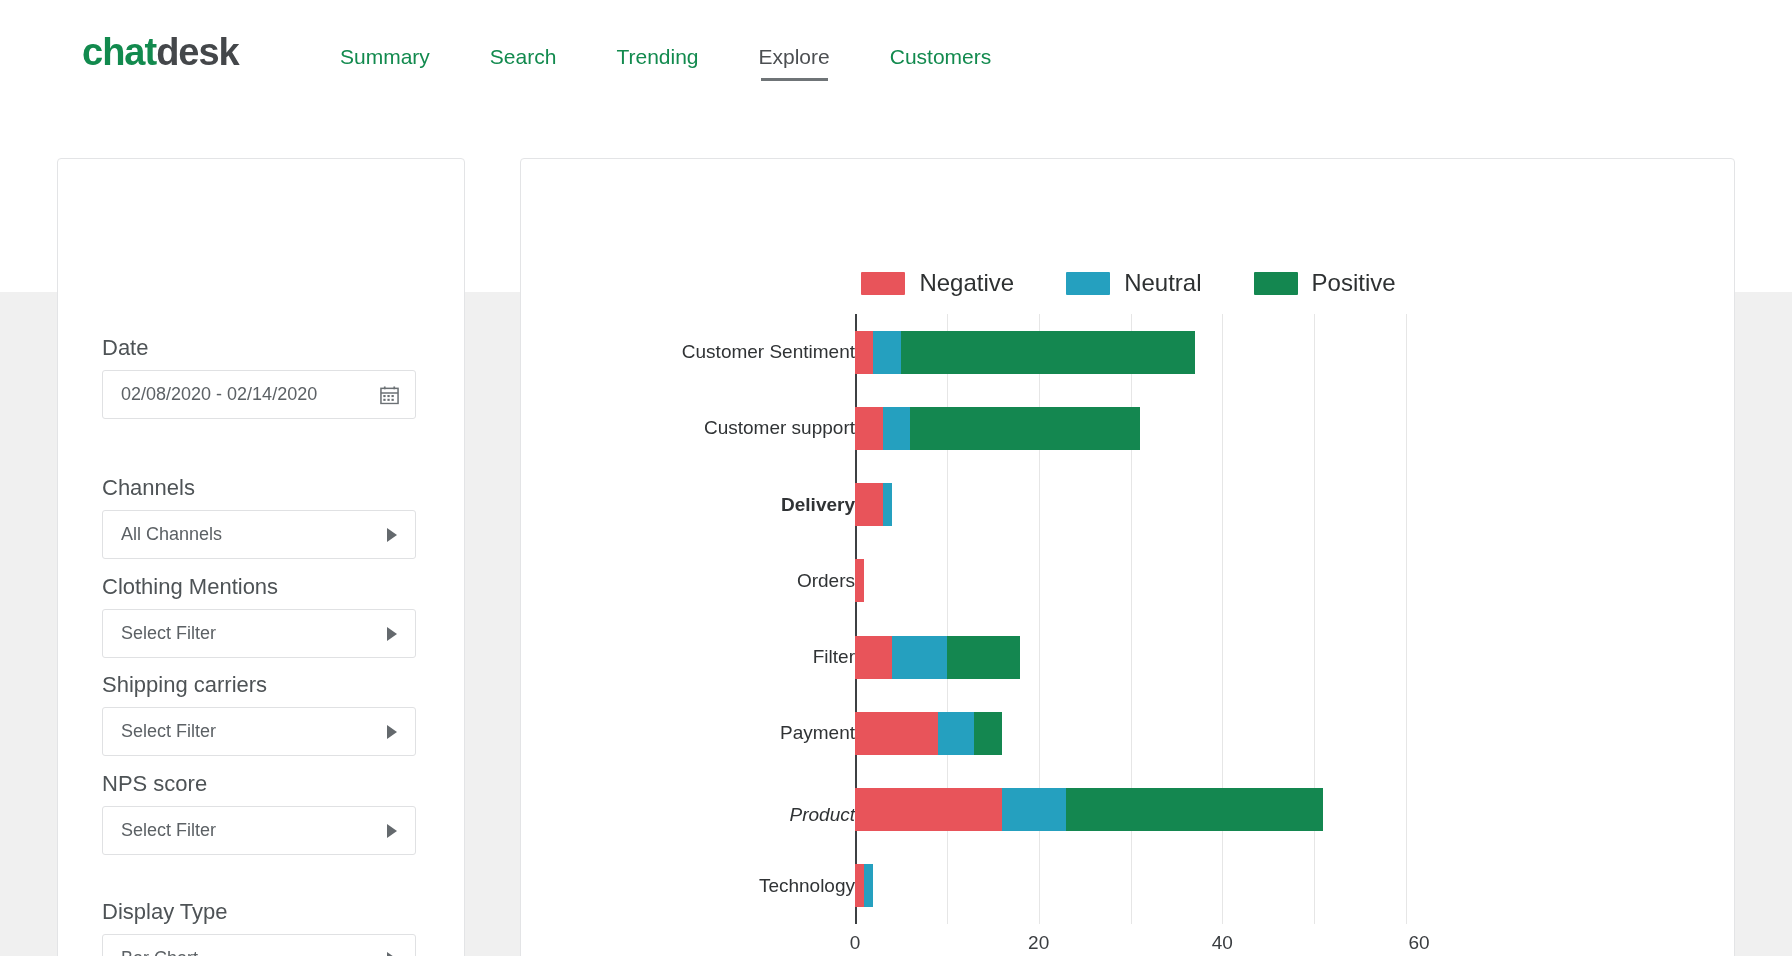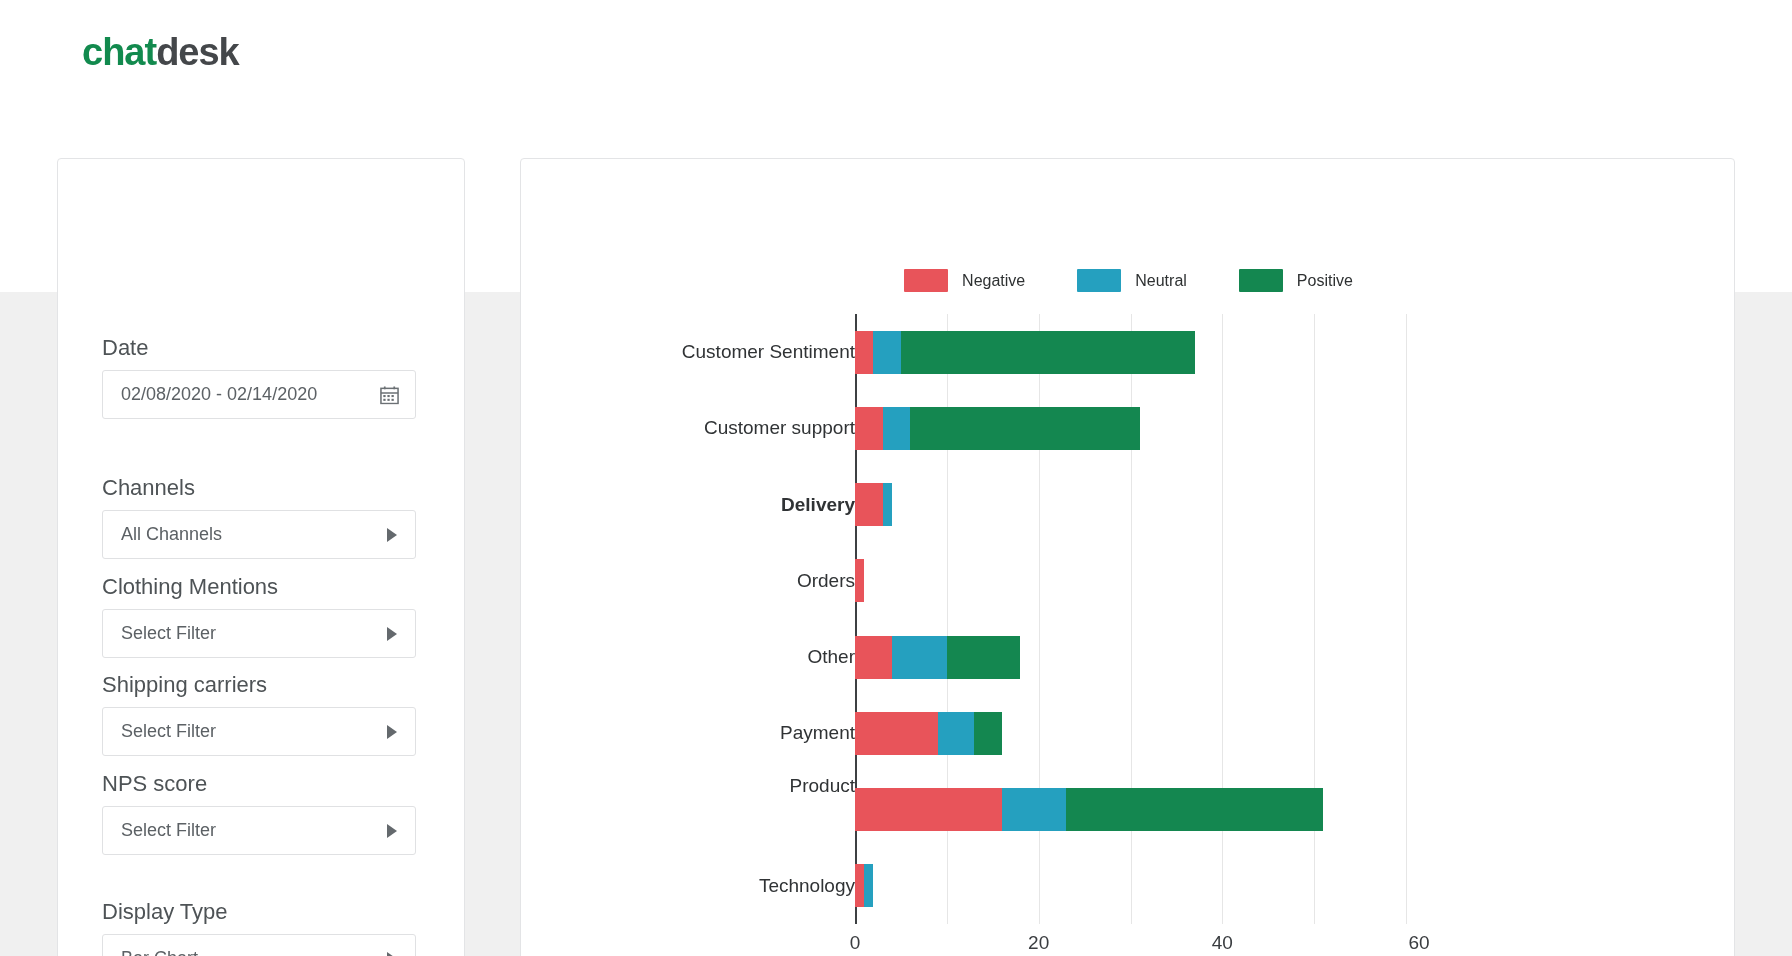--- a/index.html
+++ b/index.html
@@ -77,21 +77,21 @@
     background: #ffffff; border: 1px solid #e3e4e6; border-radius: 4px;
     z-index: 6; overflow: hidden;
   }
 
   .legend {
     position: absolute; left: 0; top: 110px; width: 1215px;
     display: flex; justify-content: center; align-items: center;
   }
   .legend-item { display: flex; align-items: center; margin: 0 26px; }
   .legend-swatch { width: 44px; height: 23px; margin-right: 14px; border-radius: 1px; }
-  .legend-label { font-size: 16px; color: #2e3132; white-space: nowrap; }
+  .legend-label { font-size: 24px; color: #2e3132; white-space: nowrap; }
 
   
   .plot {
     position: absolute; left: 0; top: 155px; width: 1215px; height: 685px;
   }
   .ylabels { position: absolute; left: 0; top: 0; width: 334px; height: 610px; }
   .ylabel {
     position: absolute; right: 0; width: 334px; text-align: right;
     font-size: 19px; color: #303335; white-space: nowrap;
     transform: translateY(-50%);
@@ -116,20 +116,27 @@
 <body>
 
 <div id="root">
 
   <div class="band"></div>
 
   <div class="header">
     <div class="logo">
       <span class="seg-a">chat</span><span class="seg-b">desk</span>
     </div>
+    <div class="nav" id="nav">
+        <div class="nav-item">Summary</div>
+        <div class="nav-item">Search</div>
+        <div class="nav-item">Trending</div>
+        <div class="nav-item active">Explore</div>
+        <div class="nav-item">Customers</div>
+      </div>
   </div>
 
   <div class="sidebar">
     <div id="fields">
         <div class="field" style="top: 176px;">
           <div class="field-label">Date</div>
           <div class="field-box">
             <div class="field-value">02/08/2020 - 02/14/2020</div>
             <svg class="cal-icon" viewBox="0 0 20 20">
               <rect x="1" y="3" width="18" height="16" fill="none" stroke="#6b7074" stroke-width="1.6"></rect>
@@ -198,23 +205,23 @@
           <div class="legend-swatch" style="background: rgb(20, 135, 80);"></div>
           <div class="legend-label">Positive</div>
         </div>
       </div>
     <div class="plot">
       <div class="ylabels" id="ylabels">
           <div class="ylabel" style="top: 38.125px;">Customer Sentiment</div>
           <div class="ylabel" style="top: 114.375px;">Customer support</div>
           <div class="ylabel" style="top: 190.625px; font-weight: bold;">Delivery</div>
           <div class="ylabel" style="top: 266.875px;">Orders</div>
-          <div class="ylabel" style="top: 343.125px;">Other</div>
+          <div class="ylabel" style="top: 343.125px;">Filter</div>
           <div class="ylabel" style="top: 419.375px;">Payment</div>
-          <div class="ylabel" style="top: 472px;">Product</div>
+          <div class="ylabel" style="top: 501px; font-style: italic;">Product</div>
           <div class="ylabel" style="top: 571.875px;">Technology</div>
         </div>
       <div class="grid-area" id="gridarea">
         <div class="axis-line"></div>
       <div class="gridline" style="left: 91.8333px;"></div>
           <div class="gridline" style="left: 183.667px;"></div>
           <div class="gridline" style="left: 275.5px;"></div>
           <div class="gridline" style="left: 367.333px;"></div>
           <div class="gridline" style="left: 459.167px;"></div>
           <div class="gridline" style="left: 551px;"></div>

